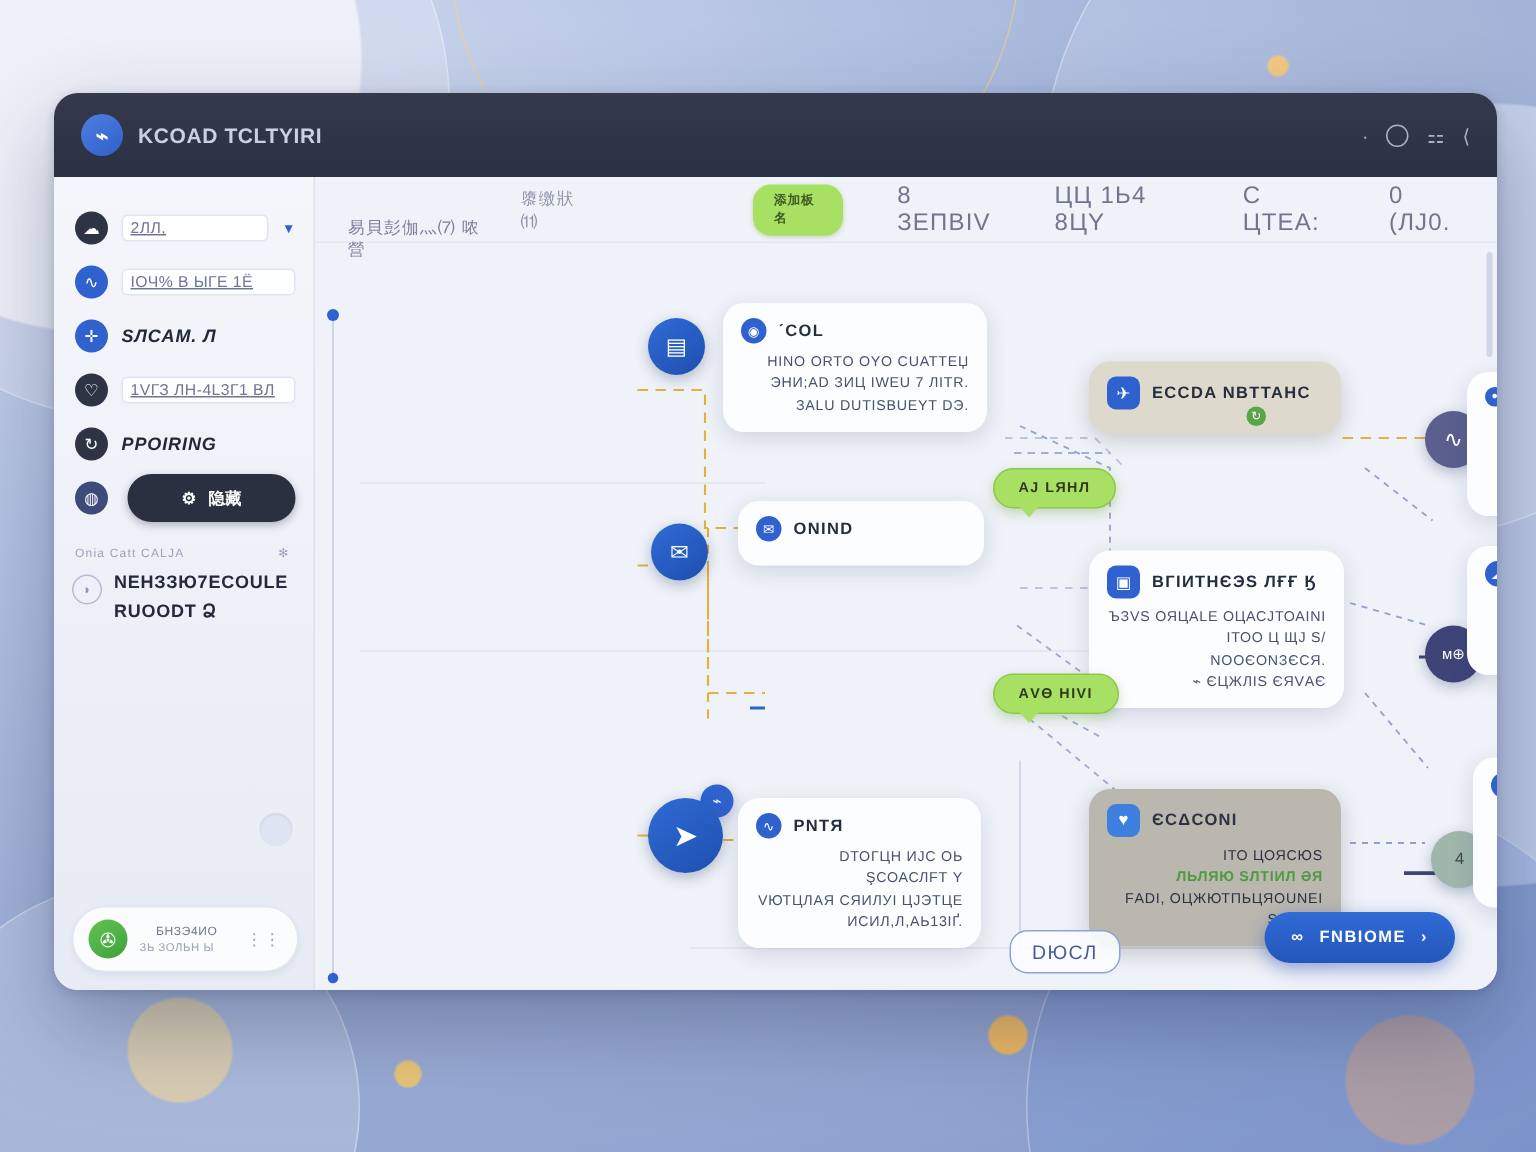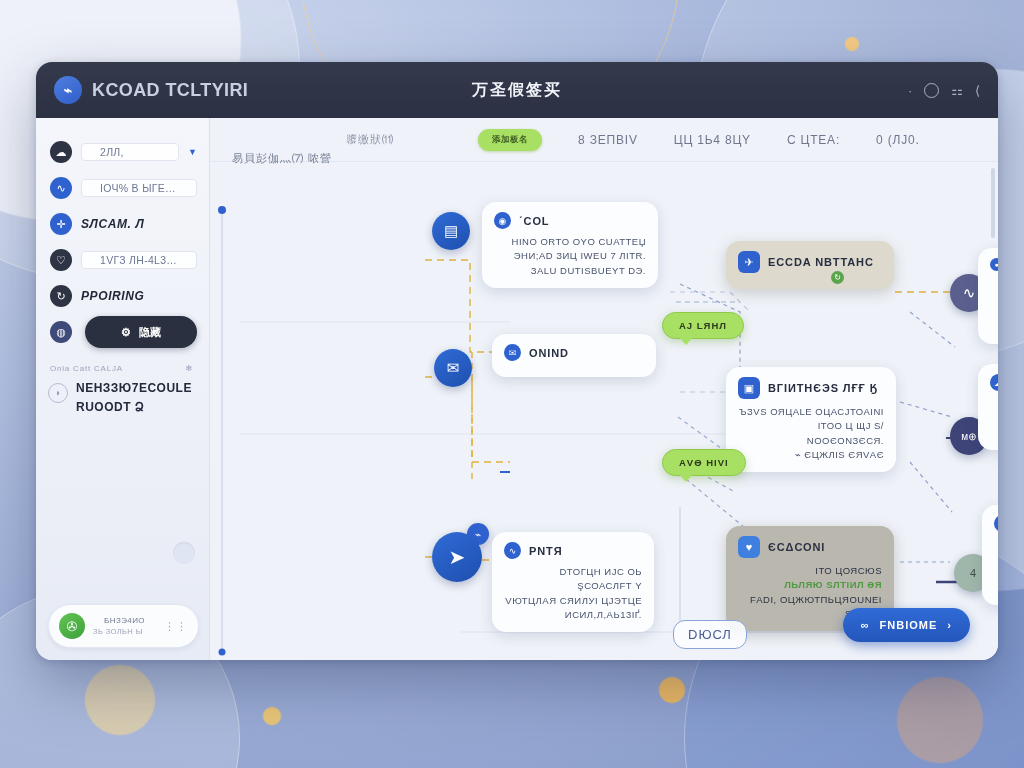--- a/index.html
+++ b/index.html
@@ -43,21 +43,21 @@
     display: flex; align-items: center; padding: 0 18px; flex: 0 0 auto;
     position: relative;
   }
   .brand { display: flex; align-items: center; gap: 10px; }
   .brand-logo {
     width: 28px; height: 28px; border-radius: 50%;
     background: linear-gradient(145deg,#4f7fe0,#2f5fc8);
     display: flex; align-items: center; justify-content: center;
     color: #fff; font-size: 14px; font-weight: bold;
   }
-  .brand-text { color: #c9d0e2; font-size: 18px; letter-spacing: .4px; font-weight: 600; }
+  .brand-text { color: #c9d0e2; font-size: 14px; letter-spacing: .4px; font-weight: 600; }
   .title-center {
     position: absolute; left: 0; right: 0; text-align: center;
     color: #f2f4fa; font-size: 16px; font-weight: 700; letter-spacing: 2px;
     pointer-events: none;
   }
   .title-actions { margin-left: auto; display: flex; align-items: center; gap: 12px; z-index: 2; }
   .tbtn { color: #aab2c6; font-size: 13px; cursor: pointer; line-height: 1; }
   .ring { width: 15px; height: 15px; border: 1.6px solid #aab2c6; border-radius: 50%; }
 
   .body-row { flex: 1; display: flex; min-height: 0; }
@@ -81,21 +81,21 @@
   }
   .dot.dark { background: #2f3444; }
   .dot.blue { background: #2f62cf; }
   .dot.navy { background: #3d4a7a; }
   .nav-label {
     font-size: 10.5px; color: #6d7694; letter-spacing: .3px;
     white-space: nowrap; overflow: hidden; text-overflow: ellipsis;
     flex: 1; filter: blur(.5px);
   }
   .nav-label.strong { color: #222838; font-weight: 800; font-style: italic; font-size: 12px; filter: none; letter-spacing: .6px; }
-  .nav-label.pill { background: rgba(255,255,255,.85); border: 1px solid #dfe4f0; border-radius: 4px; padding: 2px 18px; }
+  .nav-label.pill { background: rgba(255,255,255,.85); border: 1px solid #dfe4f0; border-radius: 4px; padding: 2px 5px; text-decoration: underline; }
   .chev { color: #2f62cf; font-size: 9px; }
 
   .nav-cta {
     margin-left: 4px; flex: 1; height: 32px; border-radius: 16px;
     background: #2b3040; color: #fff; display: flex; align-items: center;
     justify-content: center; gap: 8px; font-size: 11px; font-weight: 700;
     cursor: pointer; box-shadow: 0 2px 6px rgba(20,28,50,.3);
   }
   .section-cap {
     margin: 14px 0 4px 2px; font-size: 8px; color: #9aa3ba; letter-spacing: .8px;
@@ -130,27 +130,27 @@
   .uc-more { color: #9aa3ba; font-size: 11px; letter-spacing: 1px; }
 
   
   .canvas { flex: 1; position: relative; background: #eff2f8; min-width: 0; overflow: hidden; }
   .toolbar {
     height: 44px; display: flex; align-items: center; gap: 0; padding: 0 22px;
     border-bottom: 1px solid #e2e7f1;
   }
   .tb-title { font-size: 11px; color: #7a melhor; margin-top: 38px; }
   .tb-title { font-size: 11px; color: #7a8299; letter-spacing: 1px; filter: blur(.4px); }
-  .tb-sub { font-size: 11px; color: #8d95aa; letter-spacing: 1px; margin-left: 14px; filter: blur(.4px); }
+  .tb-sub { font-size: 11px; color: #8d95aa; letter-spacing: 1px; margin-left: 26px; filter: blur(.4px); }
   .tb-badge {
-    margin-left: 84px; background: #a8e063; color: #3d5b22; font-size: 8.5px; font-weight: 700;
+    margin-left: 112px; background: #a8e063; color: #3d5b22; font-size: 8.5px; font-weight: 700;
     padding: 5px 14px; border-radius: 12px; letter-spacing: .5px; cursor: pointer;
     box-shadow: 0 1px 3px rgba(120,170,60,.4);
   }
-  .tb-meta { font-size: 12px; color: #6f778e; letter-spacing: .8px; margin-left: 36px; filter: blur(.3px); cursor: pointer; }
+  .tb-meta { font-size: 16px; color: #6f778e; letter-spacing: .8px; margin-left: 36px; filter: blur(.3px); cursor: pointer; }
   .tb-scroll {
     position: absolute; right: 3px; top: 50px; width: 4px; height: 70px;
     background: #cfd6e6; border-radius: 2px;
   }
 
   .stage { position: absolute; inset: 44px 0 0 0; }
   svg.links { position: absolute; inset: 0; width: 100%; height: 100%; }
 
   .card {
     position: absolute; border-radius: 14px; padding: 10px 12px;
@@ -219,21 +219,20 @@
 <div class="bg-swirl s4"></div>
 <div class="bg-swirl s5"></div>
 
 <div class="window">
 
   <div class="titlebar">
     <div class="brand">
       <div class="brand-logo">⌁</div>
       <div class="brand-text">KCOAD TCLTYIRI</div>
     </div>
-    <div class="title-center">万圣假签买</div>
     <div class="title-actions">
       <span class="tbtn">·</span>
       <span class="ring"></span>
       <span class="tbtn">⚏</span>
       <span class="tbtn">⟨</span>
     </div>
   </div>
 
   <div class="body-row">
 

